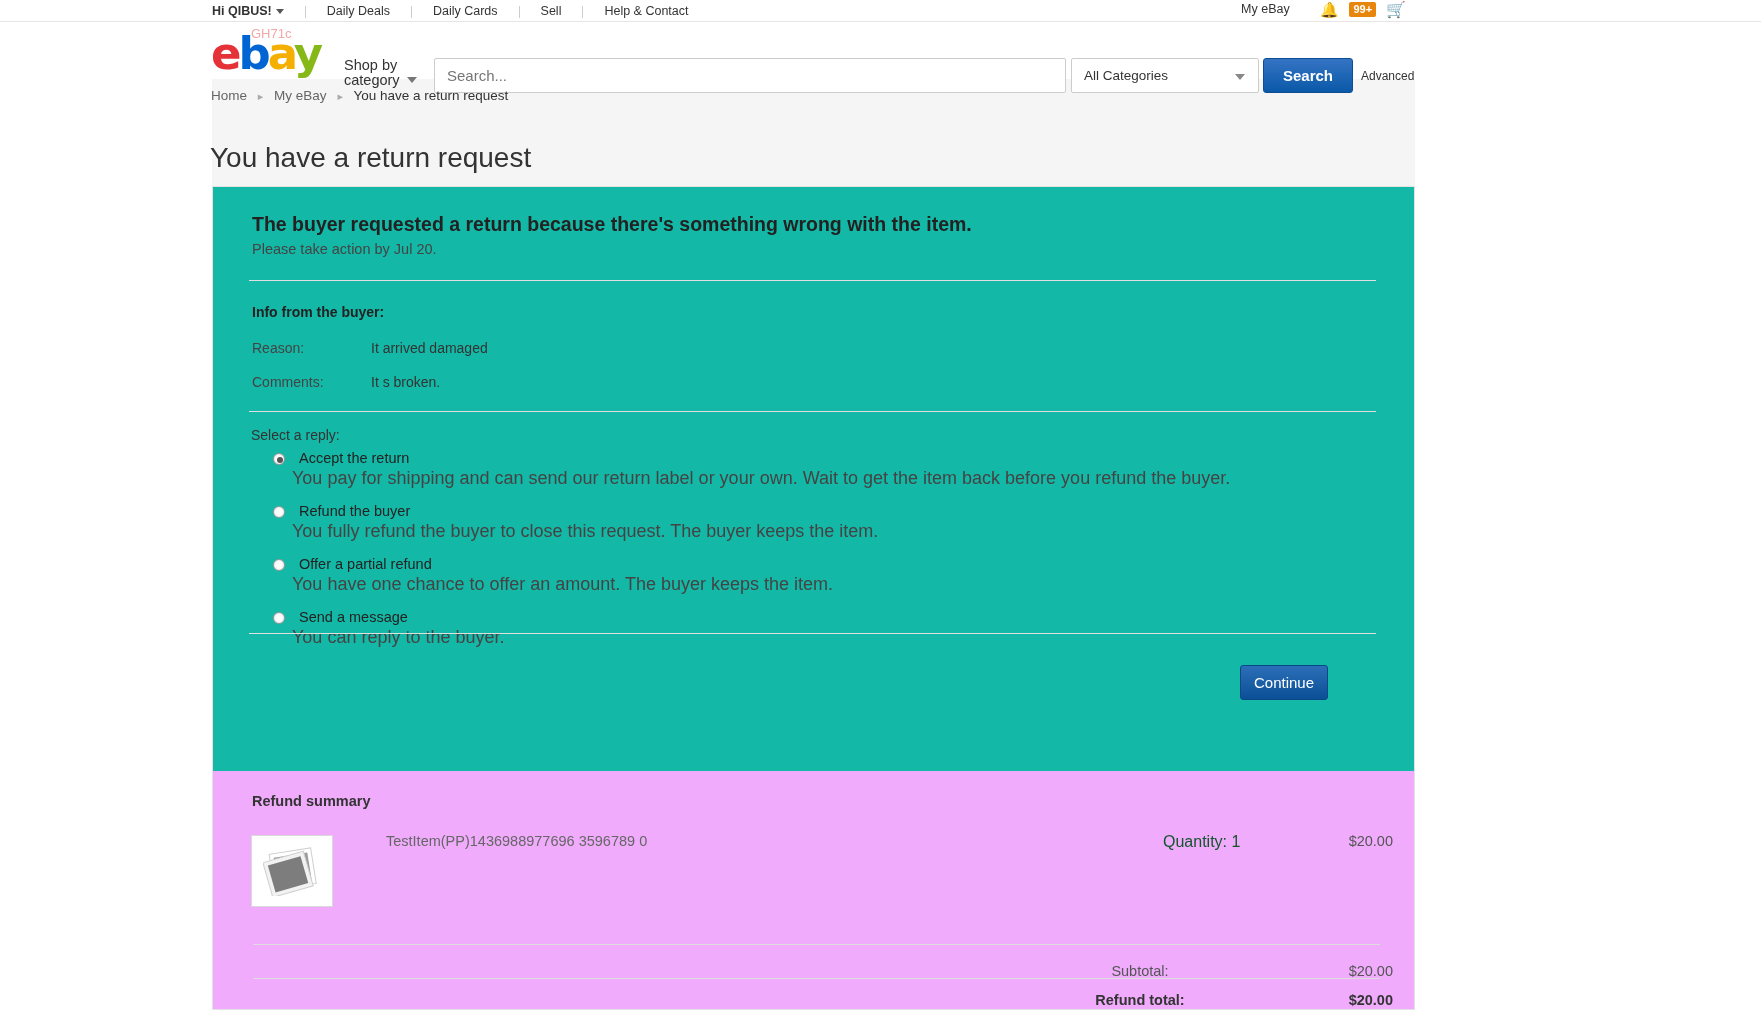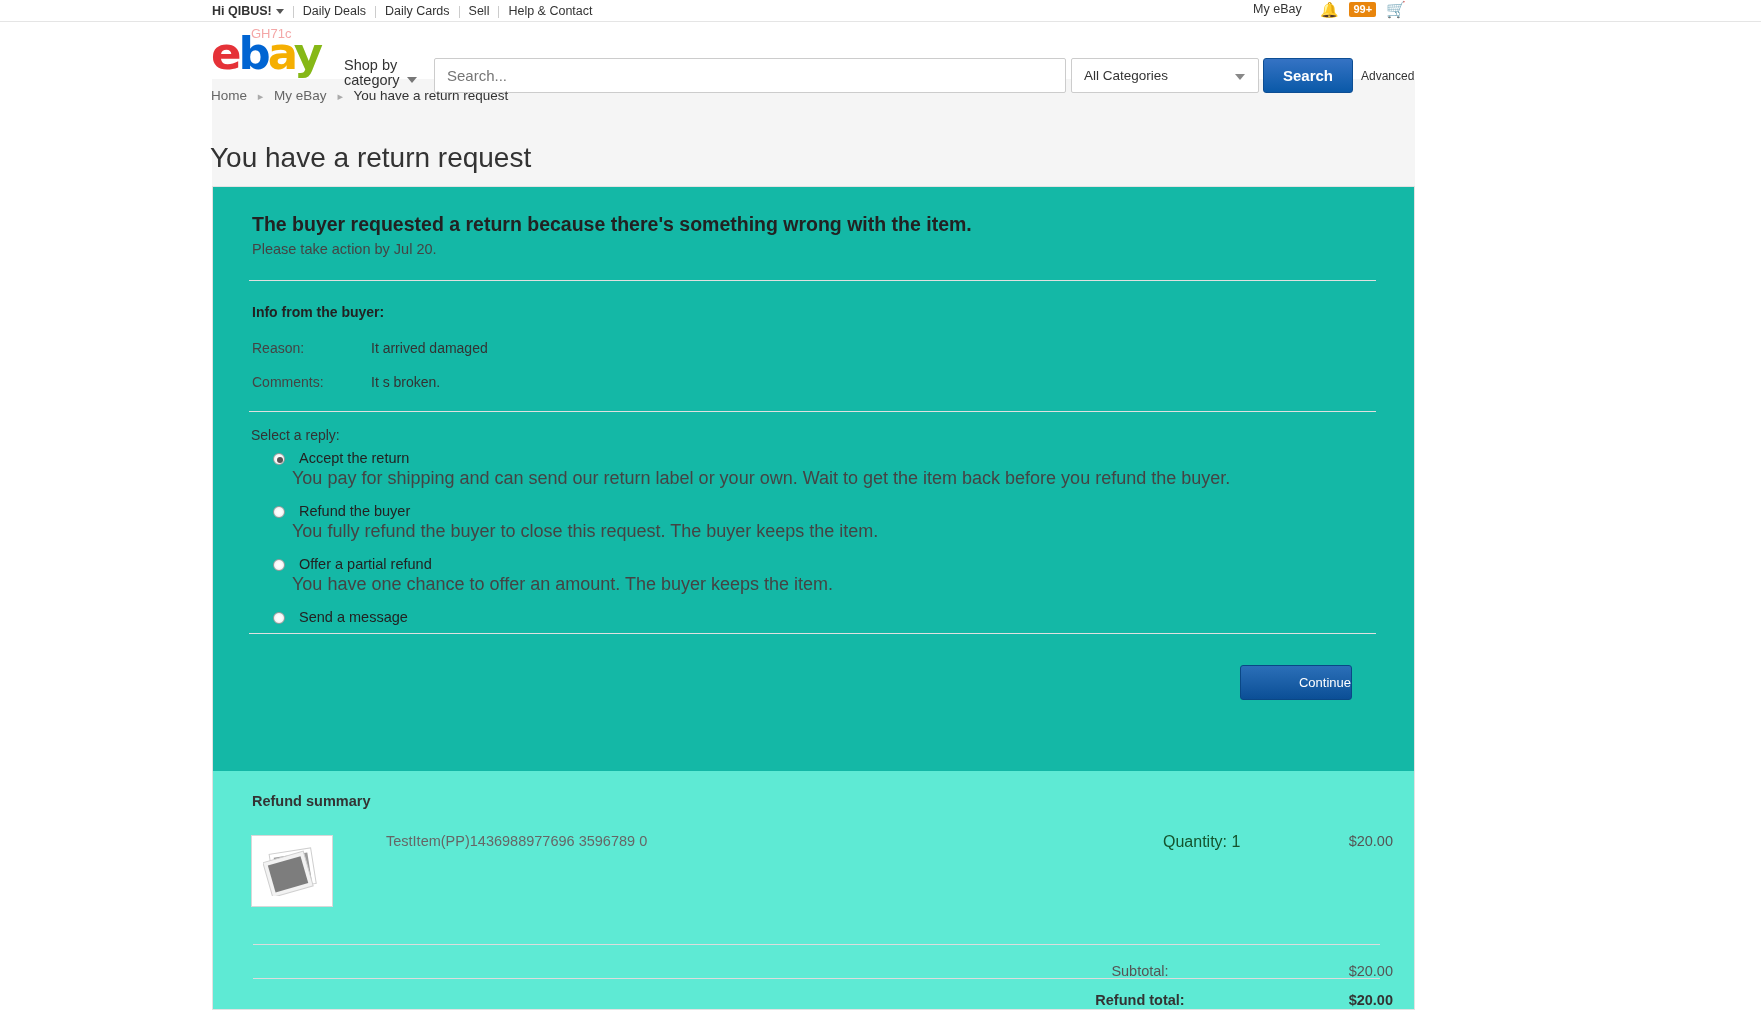--- a/index.html
+++ b/index.html
@@ -23,21 +23,21 @@
 
   
   .topbar {
     position: absolute; left: 0; top: 0; width: 1761px; height: 22px;
     background: #ffffff;
     border-bottom: 1px solid #e5e5e5;
     font-size: 12.5px; color: #333;
   }
   .topbar-left  { position: absolute; left: 212px; top: 3px; display: flex; align-items: center; gap: 0; }
   .topbar-right { position: absolute; right: 355px; top: 1px; display: flex; align-items: center; gap: 10px; }
-  .tb-link { color: #333; text-decoration: none; padding: 0 9px; white-space: nowrap; line-height: 17px; }
+  .tb-link { color: #333; text-decoration: none; padding: 0 21px; white-space: nowrap; line-height: 17px; }
   .tb-link:first-child { padding-left: 0; }
   .tb-sep { width: 1px; height: 12px; background: #ccc; display: inline-block; }
   .greet { font-weight: bold; }
   .caret-down {
     display: inline-block; width: 0; height: 0; margin-left: 4px;
     border-left: 4px solid transparent; border-right: 4px solid transparent;
     border-top: 5px solid #555; vertical-align: middle;
   }
   .bell { font-size: 15px; color: #555; line-height: 1; }
   .badge {
@@ -168,32 +168,32 @@
   }
   .opt-title {
     margin-left: 26px; font-size: 14.5px; color: #222; line-height: 19px;
   }
   .opt-desc {
     margin-left: 19px; font-size: 18px; color: #444; line-height: 19px; margin-top: 1px;
   }
 
   .continue-btn {
     position: absolute; left: 1027px; top: 478px;
-    width: 112px; height: 35px;
+    width: 88px; height: 35px;
     background: linear-gradient(#2b6fb8, #0b4f96);
     border: 1px solid #0a4786; border-radius: 3px;
-    color: #fff; font-size: 13px; line-height: 33px; text-align: right;
+    color: #fff; font-size: 15px; line-height: 33px; text-align: center;
     cursor: pointer;
   }
 
   
   .summary {
     position: absolute; left: 212px; top: 771px;
     width: 1203px; height: 239px;
-    background: #5eead4;
+    background: #f0abfc;
     border: 1px solid #e2e2e2; border-top: none;
   }
   .sum-title {
     position: absolute; left: 39px; top: 22px;
     font-size: 14.5px; font-weight: bold; color: #333;
   }
   .thumb {
     position: absolute; left: 251px; top: 835px;
     width: 82px; height: 72px;
     background: #fff; border: 1px solid #d8d8d8;
@@ -313,20 +313,21 @@
           <div class="opt-desc">You fully refund the buyer to close this request. The buyer keeps the item.</div>
         </div>
         <div class="option">
           <span class="radio"></span>
           <div class="opt-title">Offer a partial refund</div>
           <div class="opt-desc">You have one chance to offer an amount. The buyer keeps the item.</div>
         </div>
         <div class="option">
           <span class="radio"></span>
           <div class="opt-title">Send a message</div>
+          <div class="opt-desc">You can reply to the buyer.</div>
         </div>
       </div>
 
       <div class="rule rule-3"></div>
 
       <div class="continue-btn">Continue</div>
     </div>
   </div>
 
   <div class="summary">

